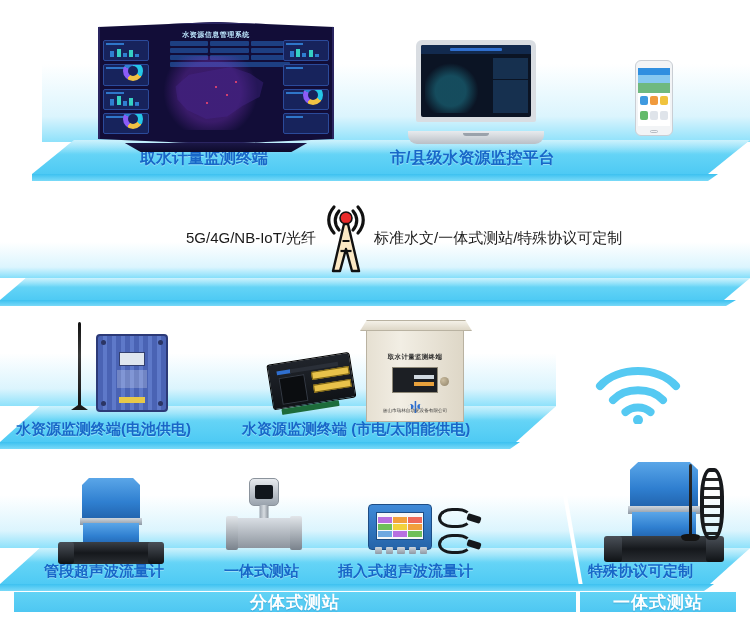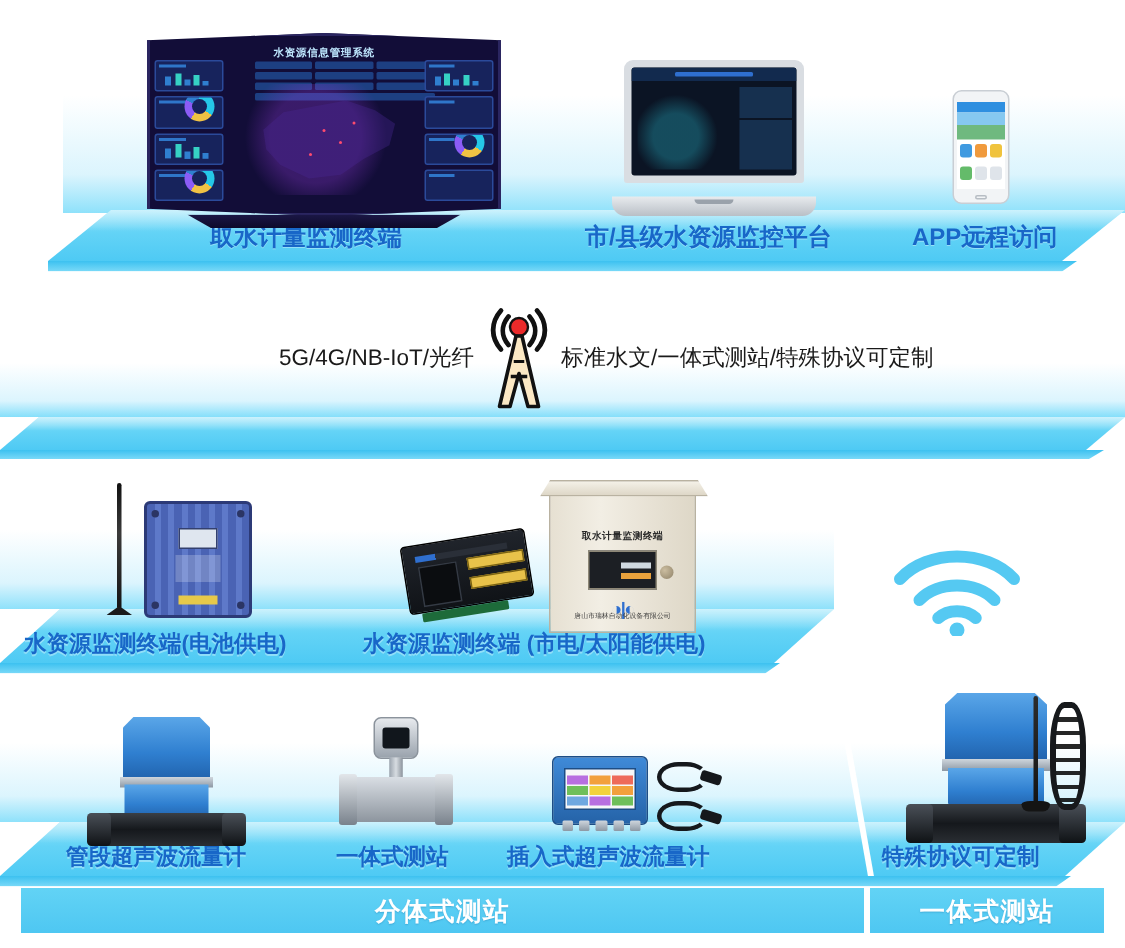--- a/index.html
+++ b/index.html
@@ -59,21 +59,21 @@
   
   #layer4 { left: 0px; top: 548px; width: 750px; height: 36px;
             clip-path: polygon(40px 0, 750px 0, 710px 36px, 0 36px); }
   #layer4-haze { left: 0px; top: 452px; width: 750px; height: 96px; }
   #layer4-divider {
     position:absolute; left:567px; top:452px; width:4px; height:132px;
     background:#ffffff; transform: skewX(10deg); z-index: 6;
   }
 
   
-  #banner { position:absolute; left:14px; top:592px; width:722px; height:30px; display:flex; gap:4px; }
+  #banner { position:absolute; left:14px; top:592px; width:722px; height:20px; display:flex; gap:4px; }
   .banner-cell {
     background: linear-gradient(180deg,#62d3f5 0%, #4ec7f2 100%);
     display:flex; align-items:center; justify-content:center;
     color:#ffffff; font-size:17px; font-weight:800; letter-spacing:1px;
     text-shadow: 0 1px 1px rgba(0,80,140,.25);
   }
   #banner-left  { width: 562px; }
   #banner-right { flex:1; }
 
   
@@ -344,21 +344,20 @@
   </div>
 
   <div class="slab" id="layer1">
     <div class="top"></div>
       <div class="gloss"></div>
   </div>
   <div style="position:absolute;left:32px;top:174px;width:686px;height:7px;background:linear-gradient(180deg,#3cc1f0,#7adaf8);clip-path:polygon(0 0,686px 0,676px 100%,0 100%);"></div>
 
   <div class="label big" style="left:140px; top:148px;">取水计量监测终端</div>
   <div class="label big" style="left:390px; top:148px;">市/县级水资源监控平台</div>
-  <div class="label big" style="left:608px; top:148px;">APP远程访问</div>
 
   <div class="haze" id="layer2-haze"></div>
 
   <div class="label" style="left:186px; top:229px; font-weight:400; color:#1a1a1a; font-size:15px;">5G/4G/NB-IoT/光纤</div>
 
   <div id="tower">
     <svg viewBox="0 0 56 72" width="56" height="72">
       <g fill="none" stroke="#111111" stroke-width="3.2" stroke-linecap="round">
         <path d="M16 30 C 9 22, 9 12, 16 4"></path>
         <path d="M21 27 C 16 21, 16 14, 21 8"></path>

